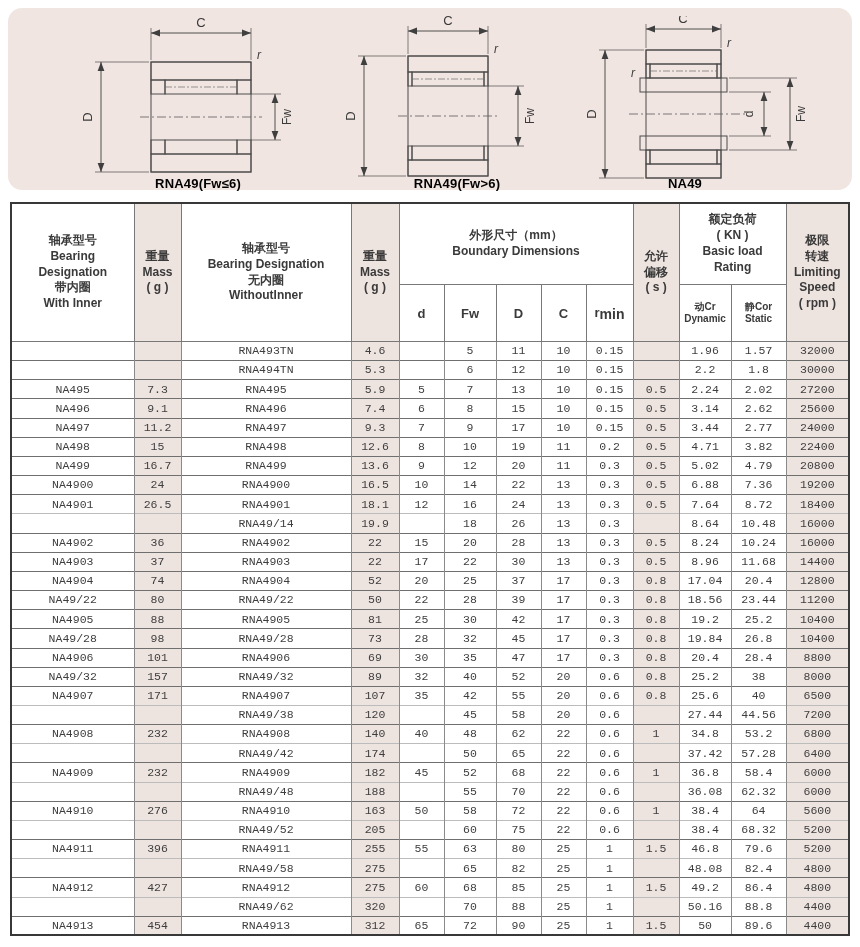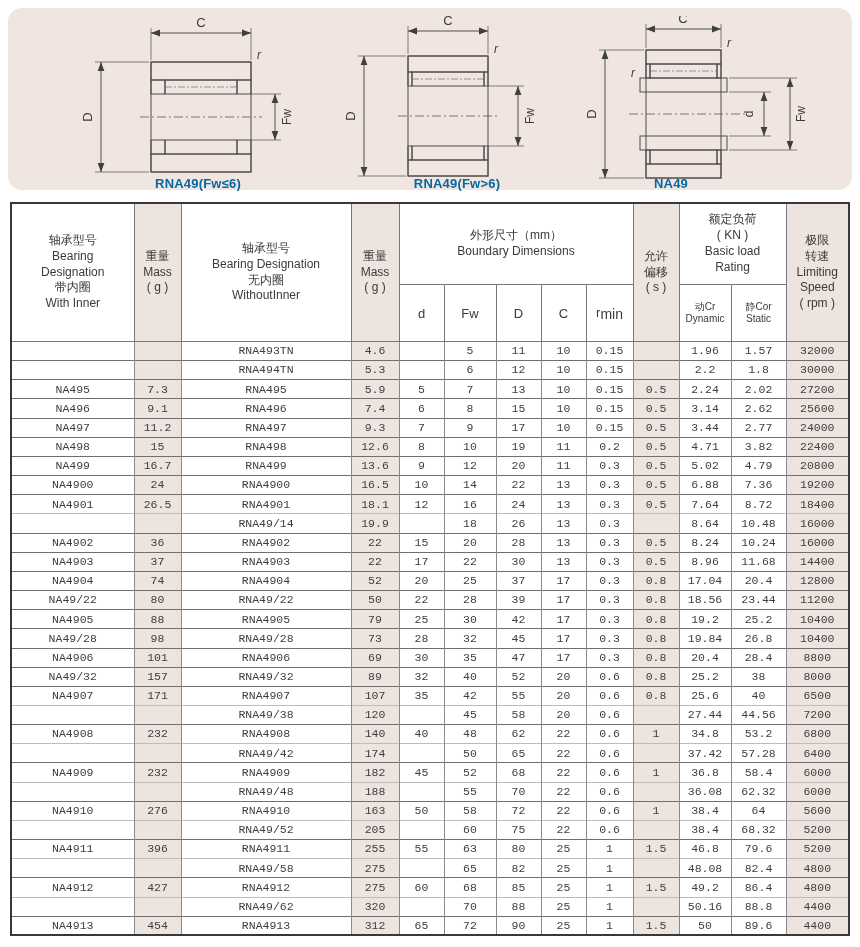--- a/index.html
+++ b/index.html
@@ -4,36 +4,36 @@
 <style>
   html,body{margin:0;padding:0;background:#fff;}
   body{width:860px;height:947px;position:relative;font-family:"Liberation Sans",sans-serif;overflow:hidden;}
 
   
   .panel{position:absolute;left:8px;top:8px;width:844px;height:182px;background:#f1e5e1;border-radius:14px;}
   .dg{position:absolute;top:8px;}
   #dg1{left:40px;width:260px;height:168px;}
   #dg2{left:320px;width:260px;height:168px;}
   #dg3{left:575px;width:270px;height:168px;}
-  .cap{position:absolute;top:168px;width:190px;text-align:center;font-size:13px;font-weight:bold;color:#0369a1;letter-spacing:.2px;}
+  .cap{position:absolute;top:168px;width:190px;text-align:center;font-size:13px;font-weight:bold;color:#000000;letter-spacing:.2px;}
   .cap1{left:95px;}
   .cap2{left:354px;}
-  .cap3{left:568px;}
+  .cap3{left:582px;}
   .dim-line{stroke:#3f3f3f;stroke-width:0.9;}
   .ext-line{stroke:#4a4a4a;stroke-width:0.7;}
   .part-stroke{stroke:#4a4a4a;stroke-width:1;fill:none;}
   .axis{stroke:#5a5a5a;stroke-width:0.8;stroke-dasharray:9 3 2 3;}
   .nline{stroke:#6a6a6a;stroke-width:0.7;stroke-dasharray:7 2 2 2;}
   .dimtxt{fill:#3a3a3a;font-family:"Liberation Sans",sans-serif;font-size:13px;}
   .dimtxt2{fill:#3a3a3a;font-family:"Liberation Sans",sans-serif;font-size:12px;}
   .rtxt{fill:#3a3a3a;font-family:"Liberation Sans",sans-serif;font-size:12px;font-style:italic;}
 
   
   table.spec{position:absolute;left:10px;top:202px;width:840px;border-collapse:collapse;table-layout:fixed;background:#fff;border:2px solid #383838;}
-  .spec th{font-weight:normal;color:#3a3a3a;text-align:center;vertical-align:middle;border:1px solid #787878;padding:0 1px;}
+  .spec th{font-weight:bold;color:#3a3a3a;text-align:center;vertical-align:middle;border:1px solid #787878;padding:0 1px;}
   .spec td{border-left:1px solid #8a8a8a;border-right:1px solid #8a8a8a;border-top:1px solid #bcbcbc;
            font-size:11.5px;color:#3e3e3e;text-align:center;padding:0 2px;line-height:1;overflow:hidden;white-space:nowrap;}
   .spec tbody tr{height:19.16px;font-family:Liberation Mono, monospace;}
   .spec tr.grp td{border-top:1px solid #6f6f6f;}
   .spec thead tr.h1 th{height:80px;}
   .spec thead tr.h2 th{height:56px;font-size:13px;}
   .pre{white-space:pre-line;line-height:1.32;font-size:12px;}
   .spec thead tr.h2 th.pre{font-size:10px;line-height:1.25;}
   .pink{background:#ede3df;}
   .c-des{text-align:left;font-size:12px;}
@@ -452,21 +452,21 @@
         <td>0.3</td>
         <td class="pink">0.8</td>
         <td>18.56</td>
         <td>23.44</td>
         <td class="pink">11200</td>
       </tr>
       <tr class="grp">
         <td class="c-des c-des1">NA4905</td>
         <td class="pink">88</td>
         <td class="c-des c-des2">RNA4905</td>
-        <td class="pink">79</td>
+        <td class="pink">81</td>
         <td>25</td>
         <td>30</td>
         <td>42</td>
         <td>17</td>
         <td>0.3</td>
         <td class="pink">0.8</td>
         <td>19.2</td>
         <td>25.2</td>
         <td class="pink">10400</td>
       </tr>

